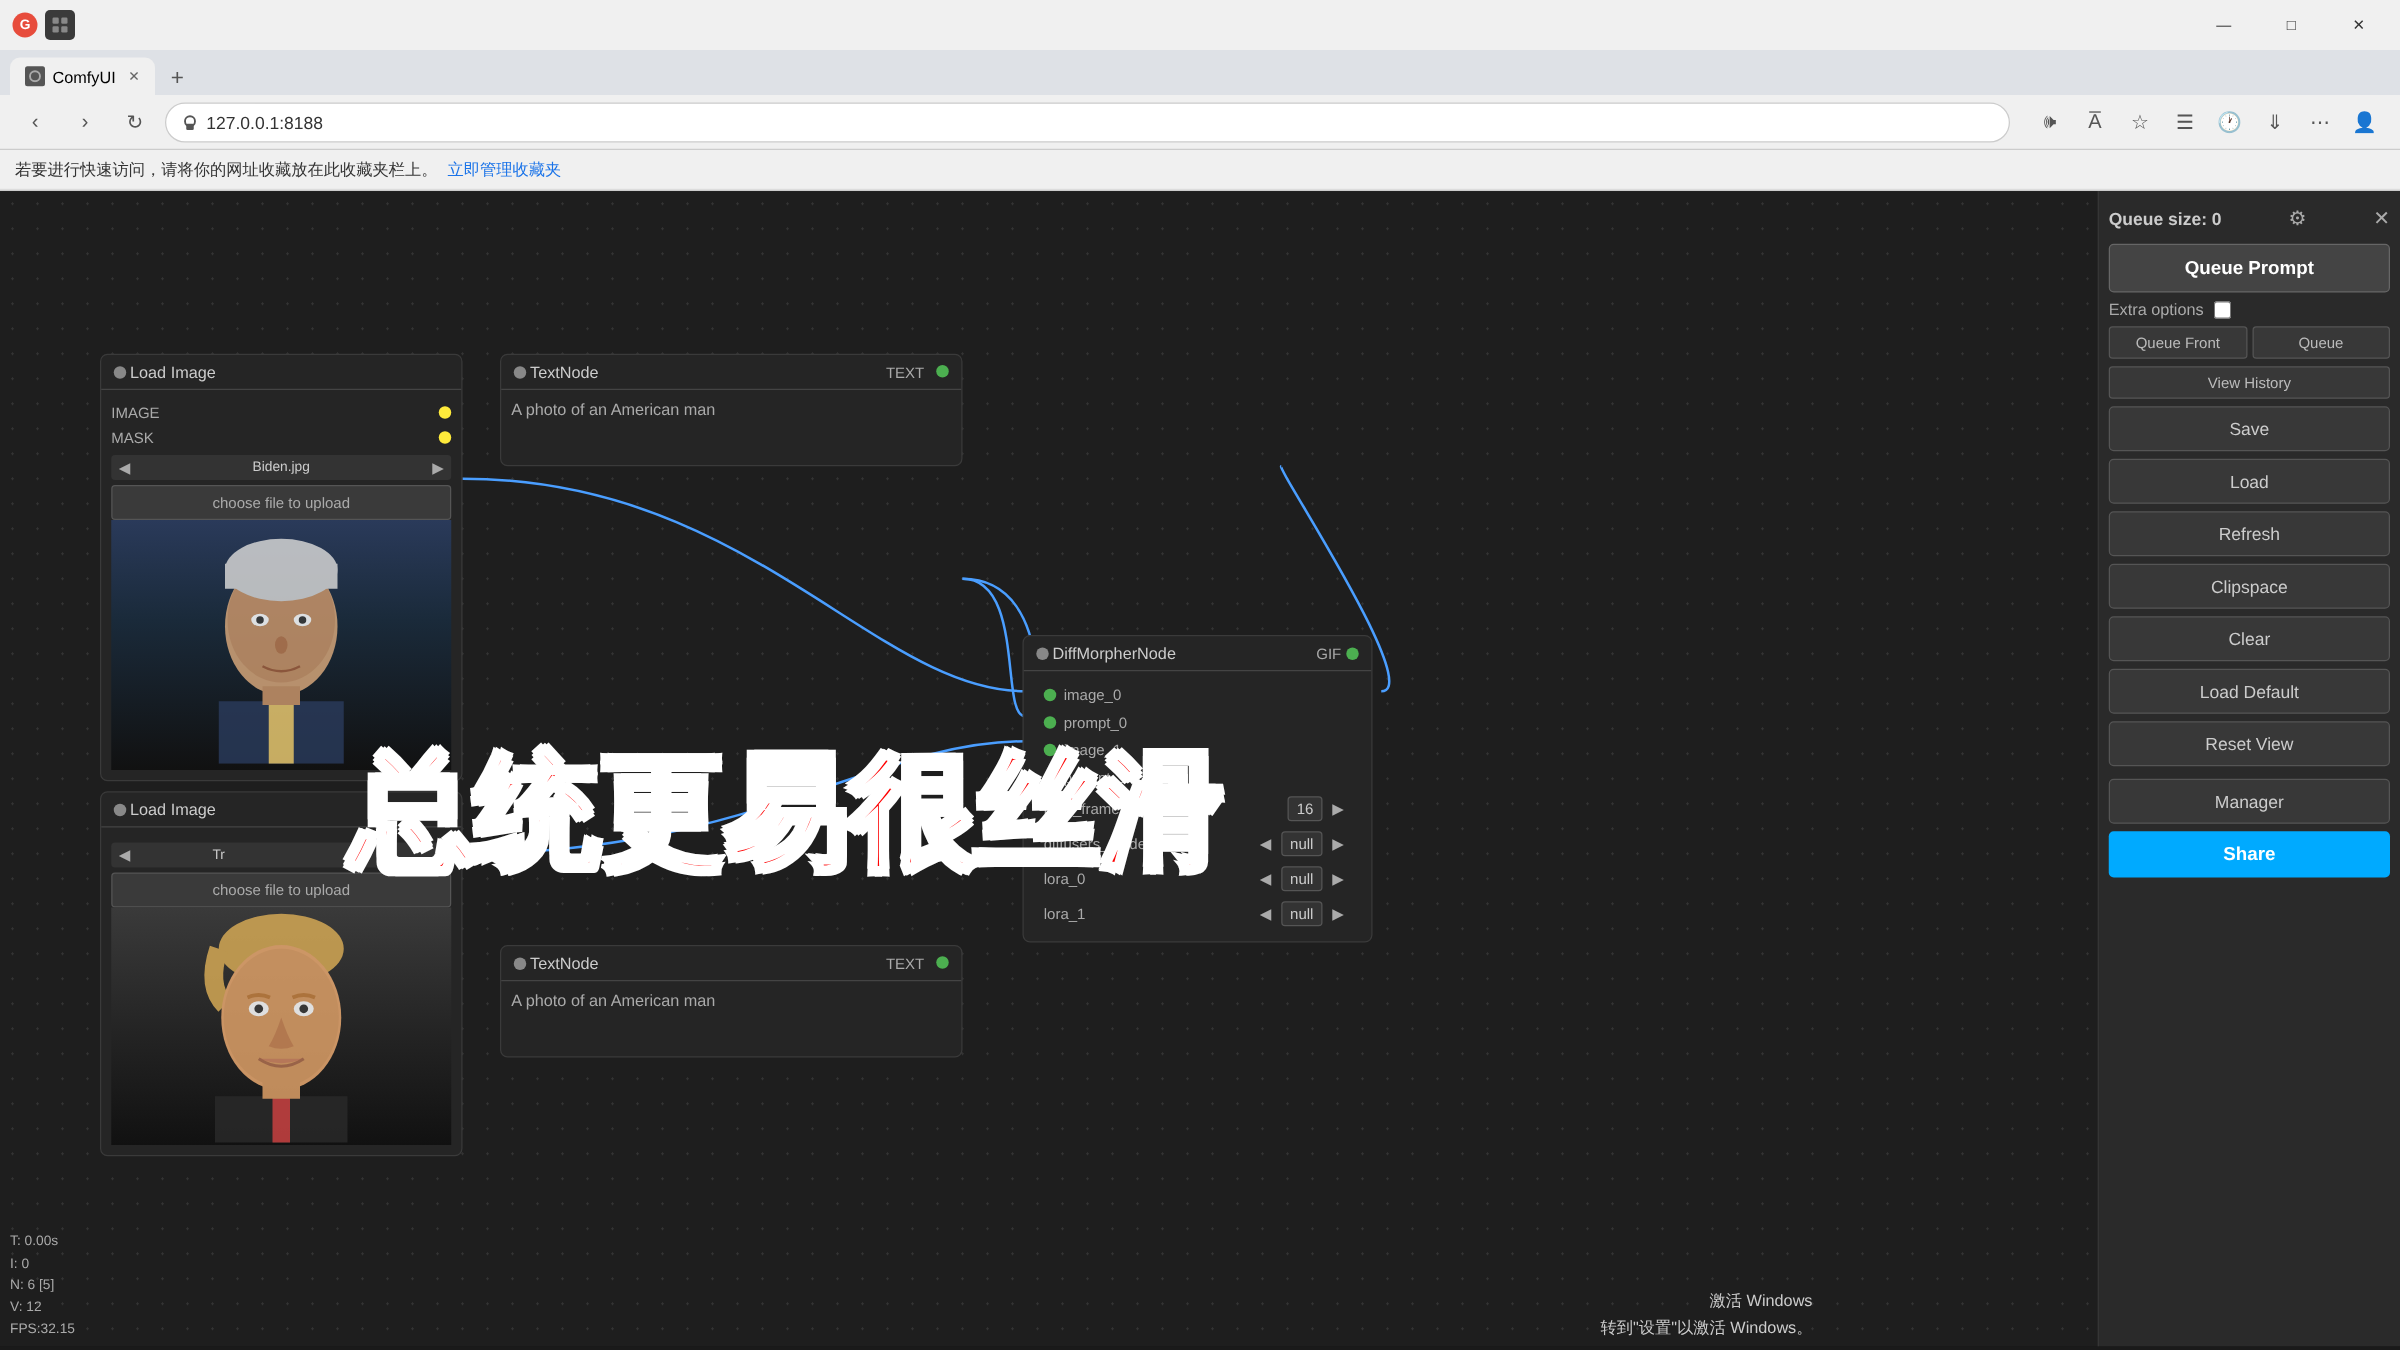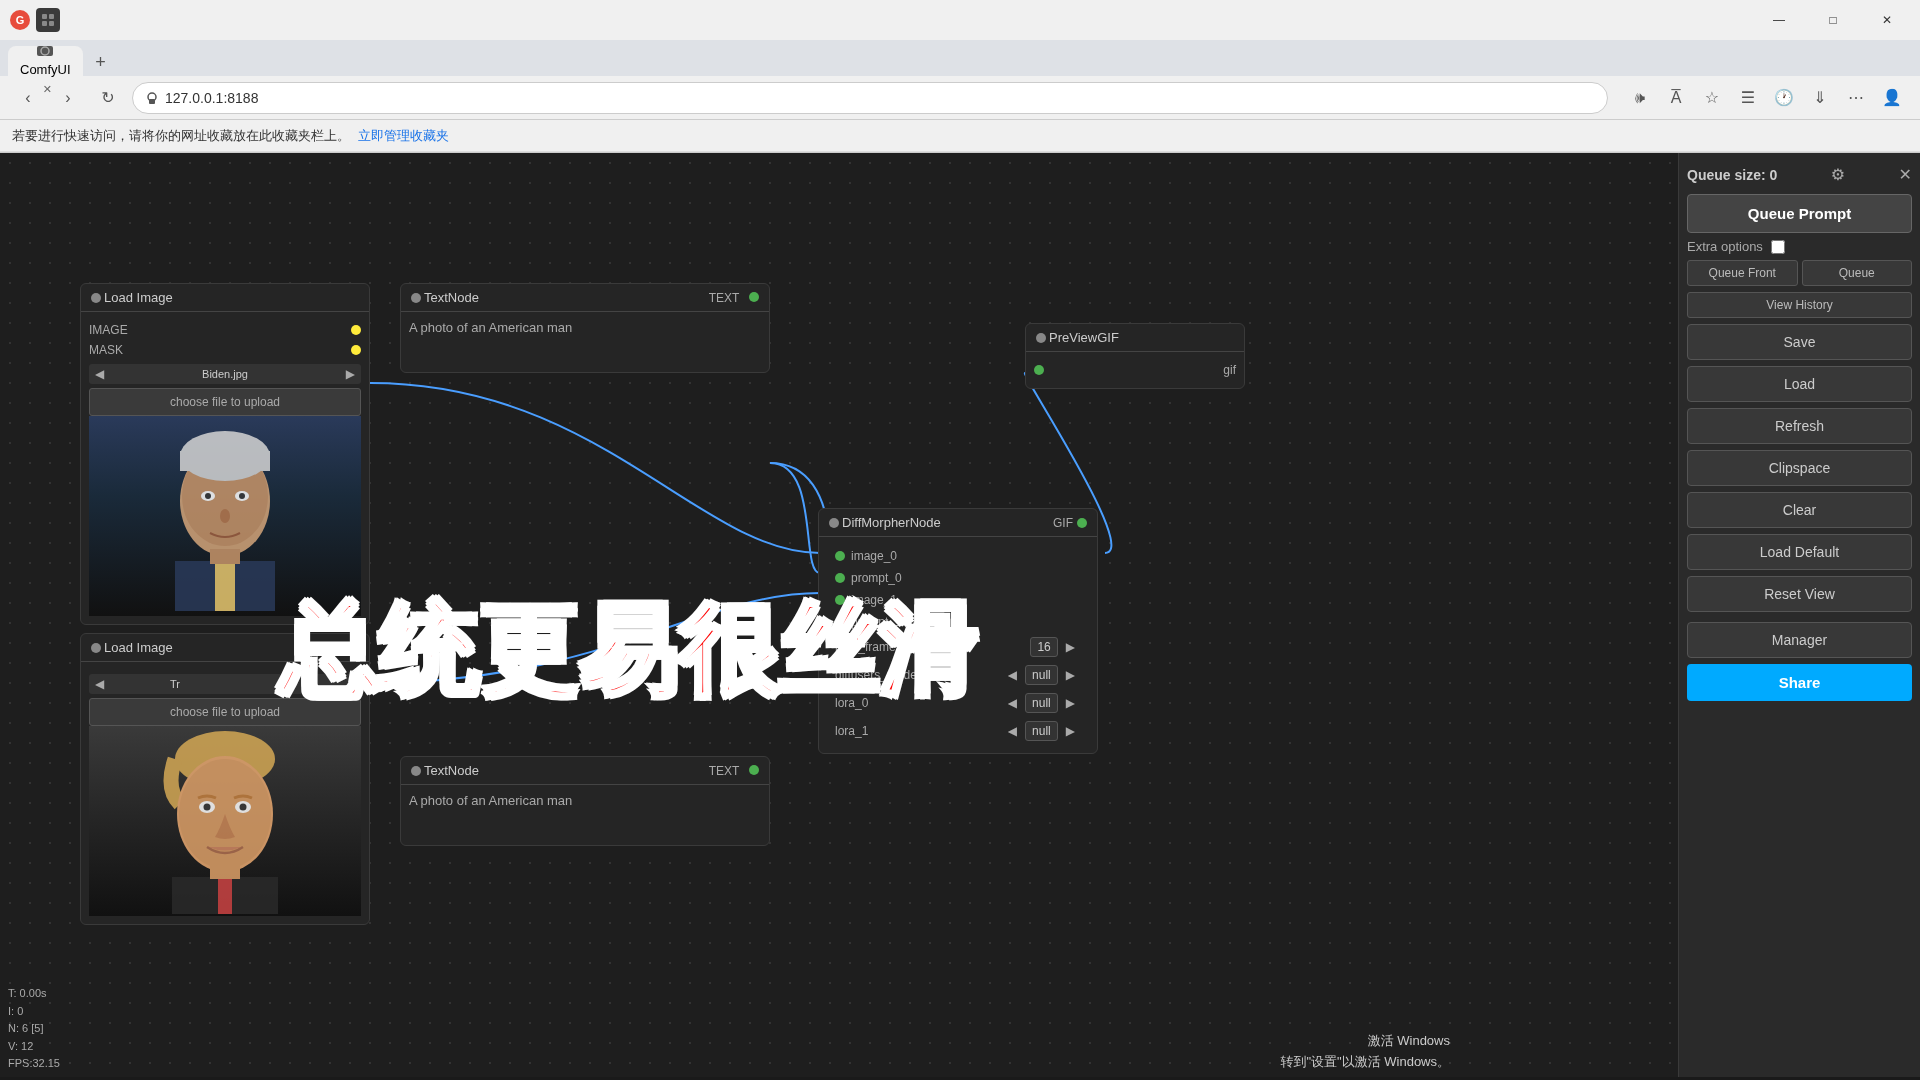--- a/index.html
+++ b/index.html
@@ -35,21 +35,20 @@
       background: #dee1e6;
       padding: 0 8px;
     }
     .tab {
       display: flex; align-items: center;
       height: 30px; padding: 0 12px;
       background: #f0f0f0;
       border-radius: 8px 8px 0 0;
       gap: 6px; font-size: 13px;
       cursor: pointer;
-      flex-direction: column;
     }
     .tab .close-tab { font-size: 11px; color: #666; margin-left: 4px; }
     .new-tab-btn {
       width: 28px; height: 28px;
       display: flex; align-items: center; justify-content: center;
       font-size: 18px; color: #555; cursor: pointer; border-radius: 50%;
       margin-left: 4px;
     }
     .address-bar {
       display: flex; align-items: center;
@@ -465,32 +464,20 @@
         <div class="node-dot" style="background:#888;"></div>
         <span>TextNode</span>
         <div style="margin-left:auto;">
           <span style="font-size:12px;color:#aaa;">TEXT</span>
           <span class="port port-green" style="margin-left:6px;"></span>
         </div>
       </div>
       <div class="text-content">A photo of an American man</div>
     </div>
 
-    <div class="preview-gif-node" style="top:170px;left:1025px;">
-      <div class="node-header">
-        <div class="node-dot" style="background:#888;"></div>
-        <span>PreViewGIF</span>
-      </div>
-      <div class="node-body">
-        <div class="node-row">
-          <div class="port port-green"></div>
-          <span>gif</span>
-        </div>
-      </div>
-    </div>
 
     <div class="diffmorpher-node" style="top:355px;left:818px;">
       <div class="node-header">
         <div class="node-dot" style="background:#888;"></div>
         <span>DiffMorpherNode</span>
         <div style="margin-left:auto;display:flex;align-items:center;gap:4px;">
           <span style="font-size:12px;color:#aaa;">GIF</span>
           <div class="port port-green"></div>
         </div>
       </div>

